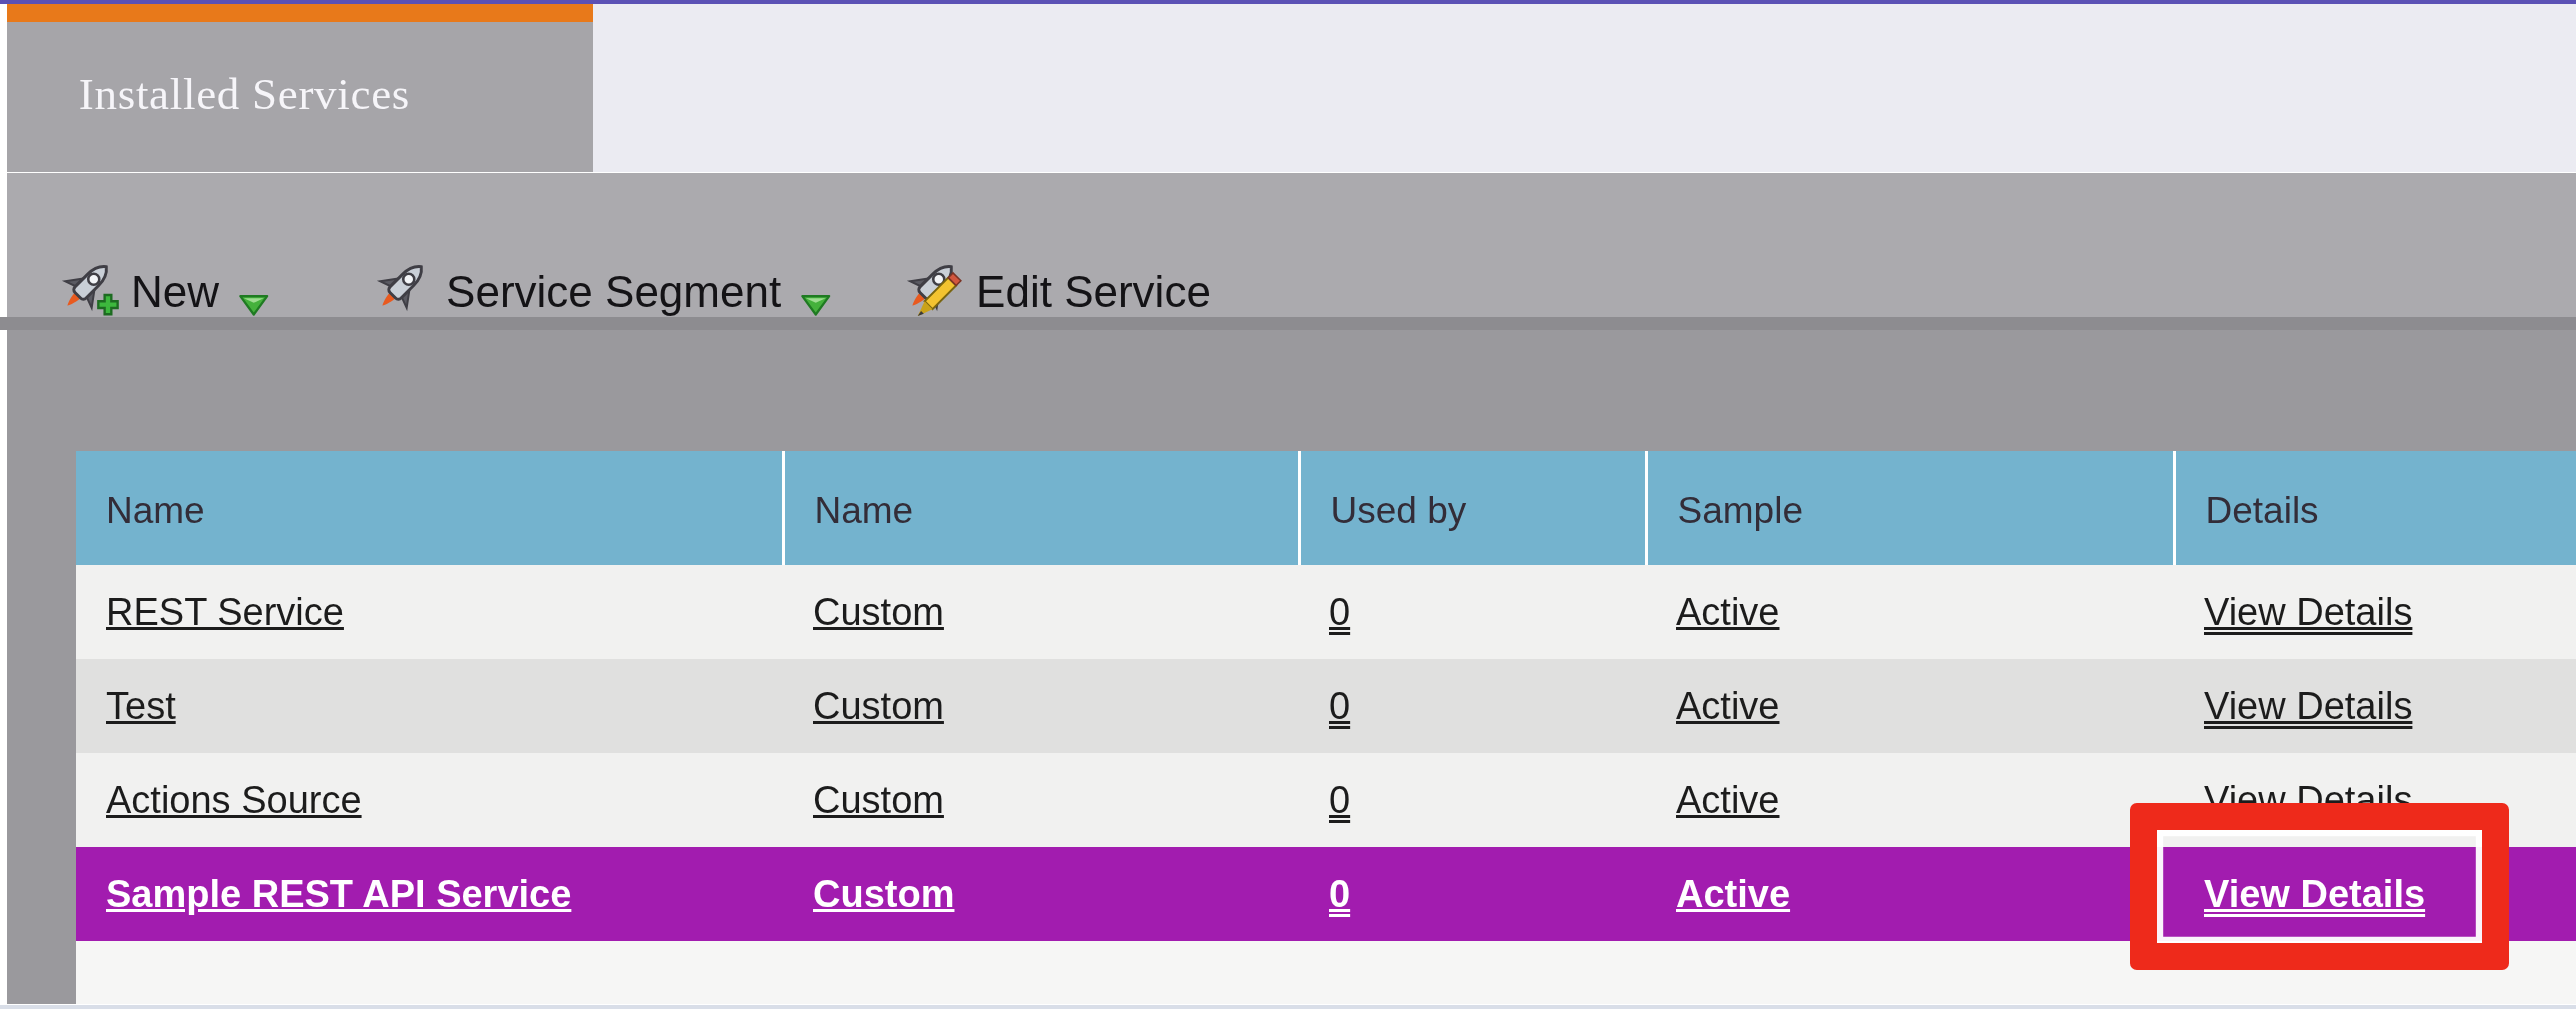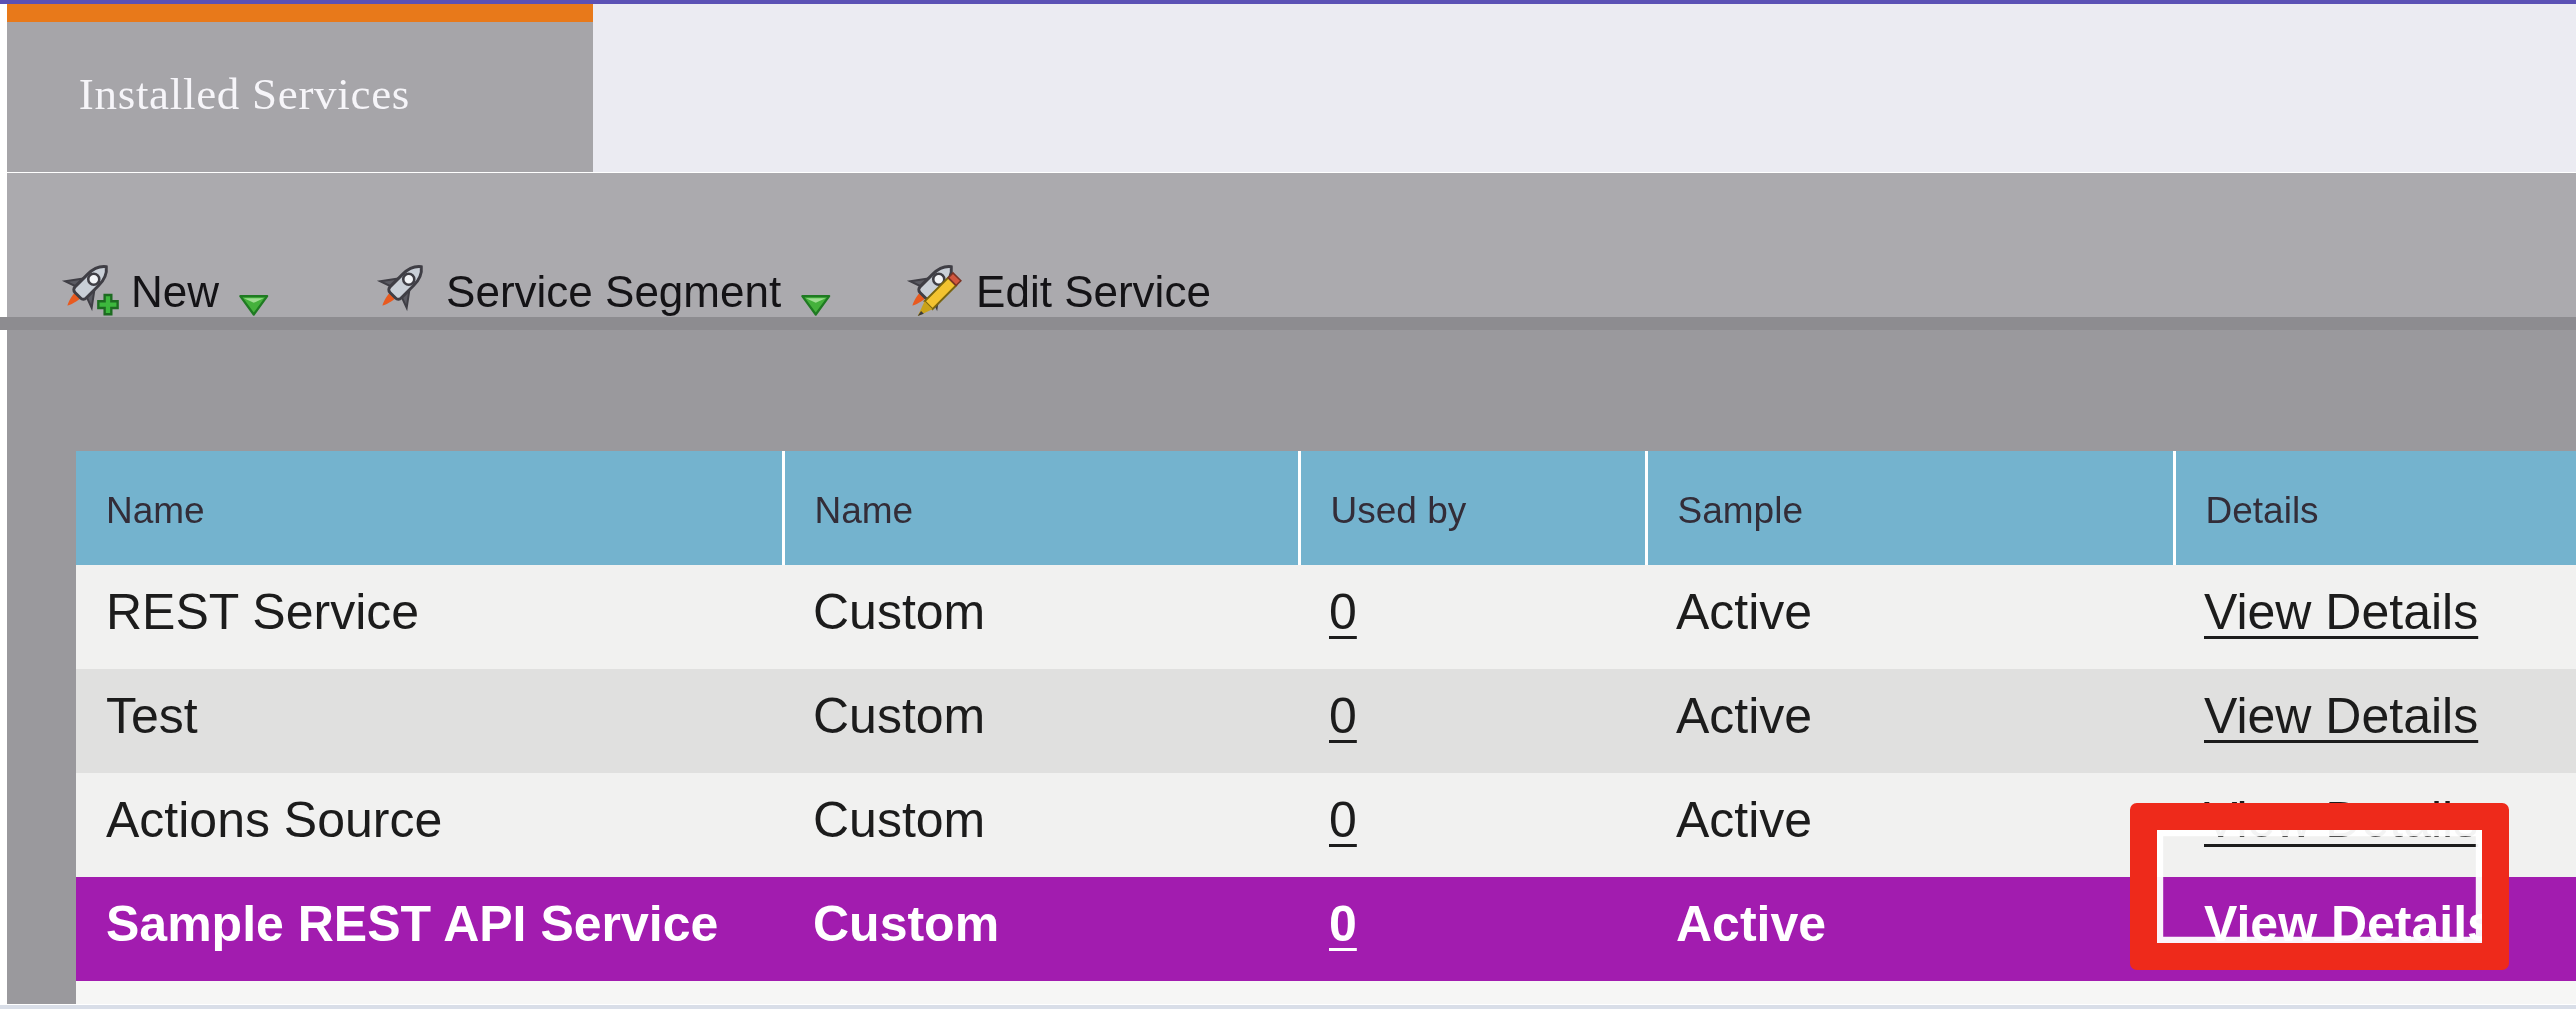--- a/index.html
+++ b/index.html
@@ -52,23 +52,23 @@
     border-collapse:collapse;table-layout:fixed;
   }
   table.services th{
     height:108px;background:#74b3ce;
     font-size:37px;font-weight:400;color:#332d38;
     text-align:left;padding:6px 0 0 30px;
     border-right:3.4px solid #ffffff;
   }
   table.services th:last-child{border-right:none}
   table.services td{
-    height:94px;font-size:50px;color:#1c1c1c;
-    text-align:left;padding:0 0 10px 30px;vertical-align:middle;
-    white-space:nowrap;overflow:hidden;
+    height:94px;font-size:38px;color:#1c1c1c;
+    text-align:left;padding:0 0 0 30px;vertical-align:middle;
+    white-space:nowrap;overflow:hidden;text-decoration:underline;
   }
   tr.r-light td{background:#f1f1f0}
   tr.r-mid td{background:#e0e0df}
   tr.r-hl td{background:#a21caf;color:#ffffff;font-weight:600}
   table.services a{
     color:inherit;text-decoration:underline;
     text-decoration-thickness:3.4px;text-underline-offset:6.8px;
     cursor:pointer;
   }
 

